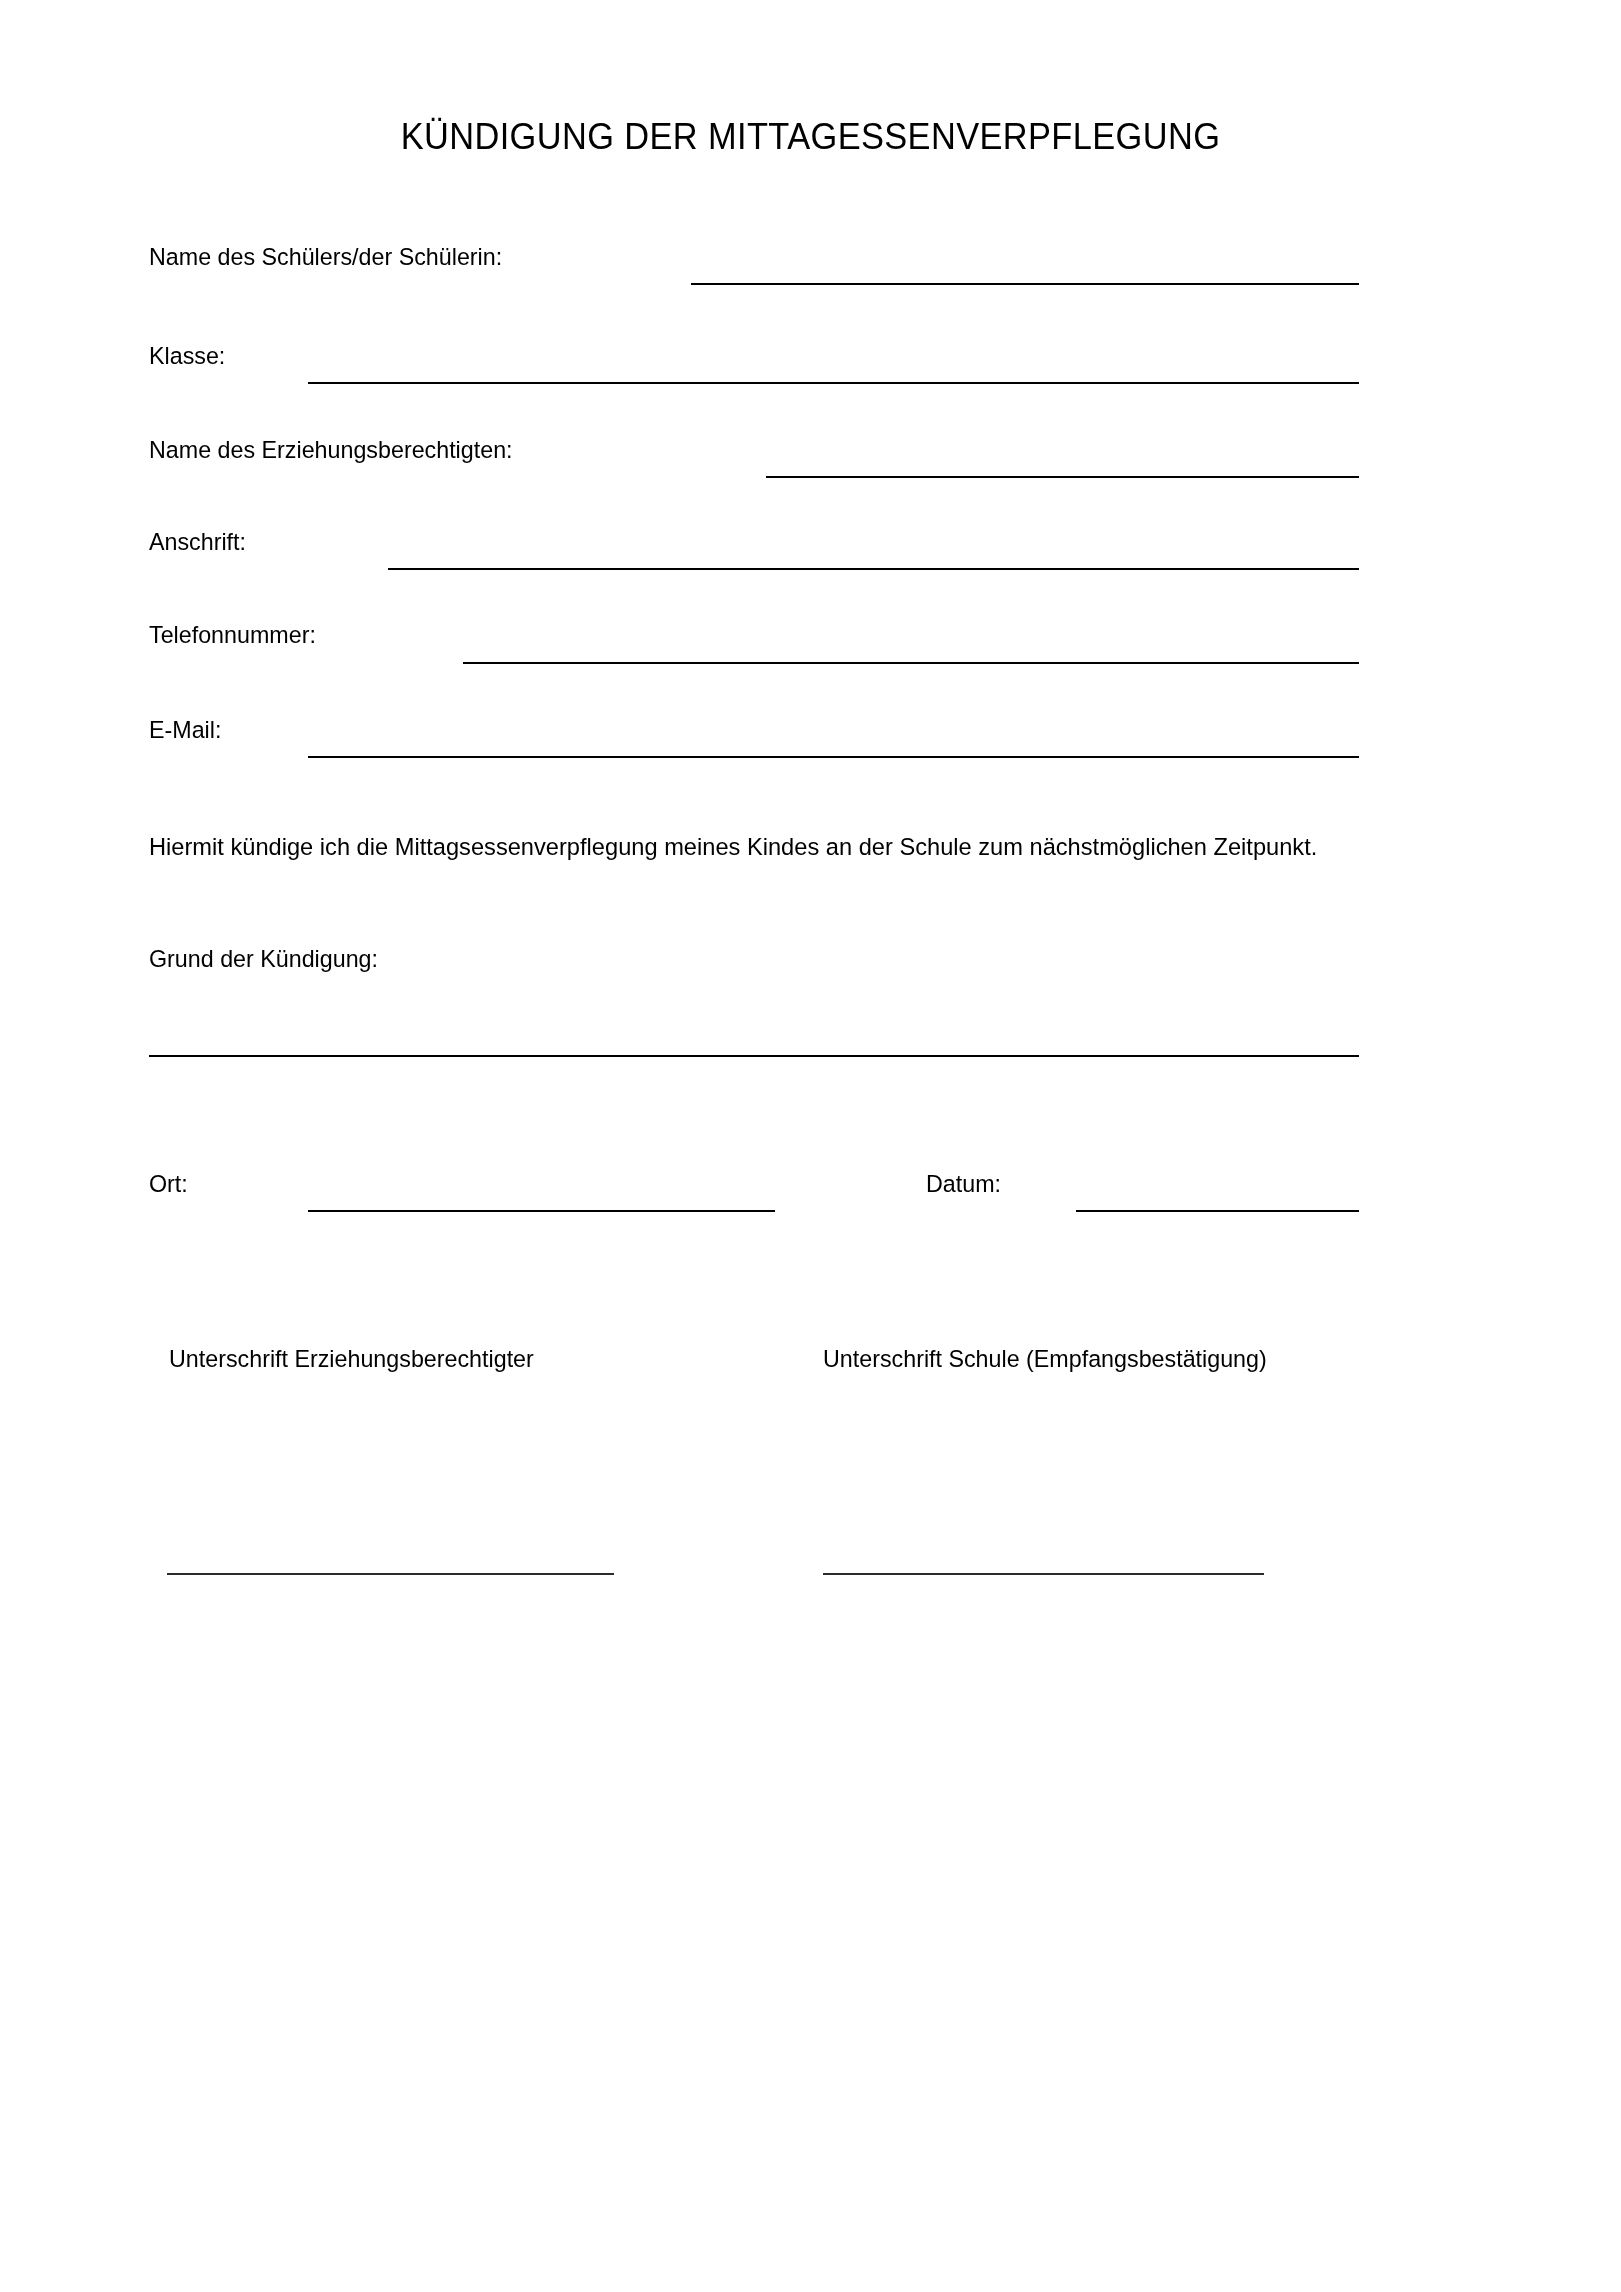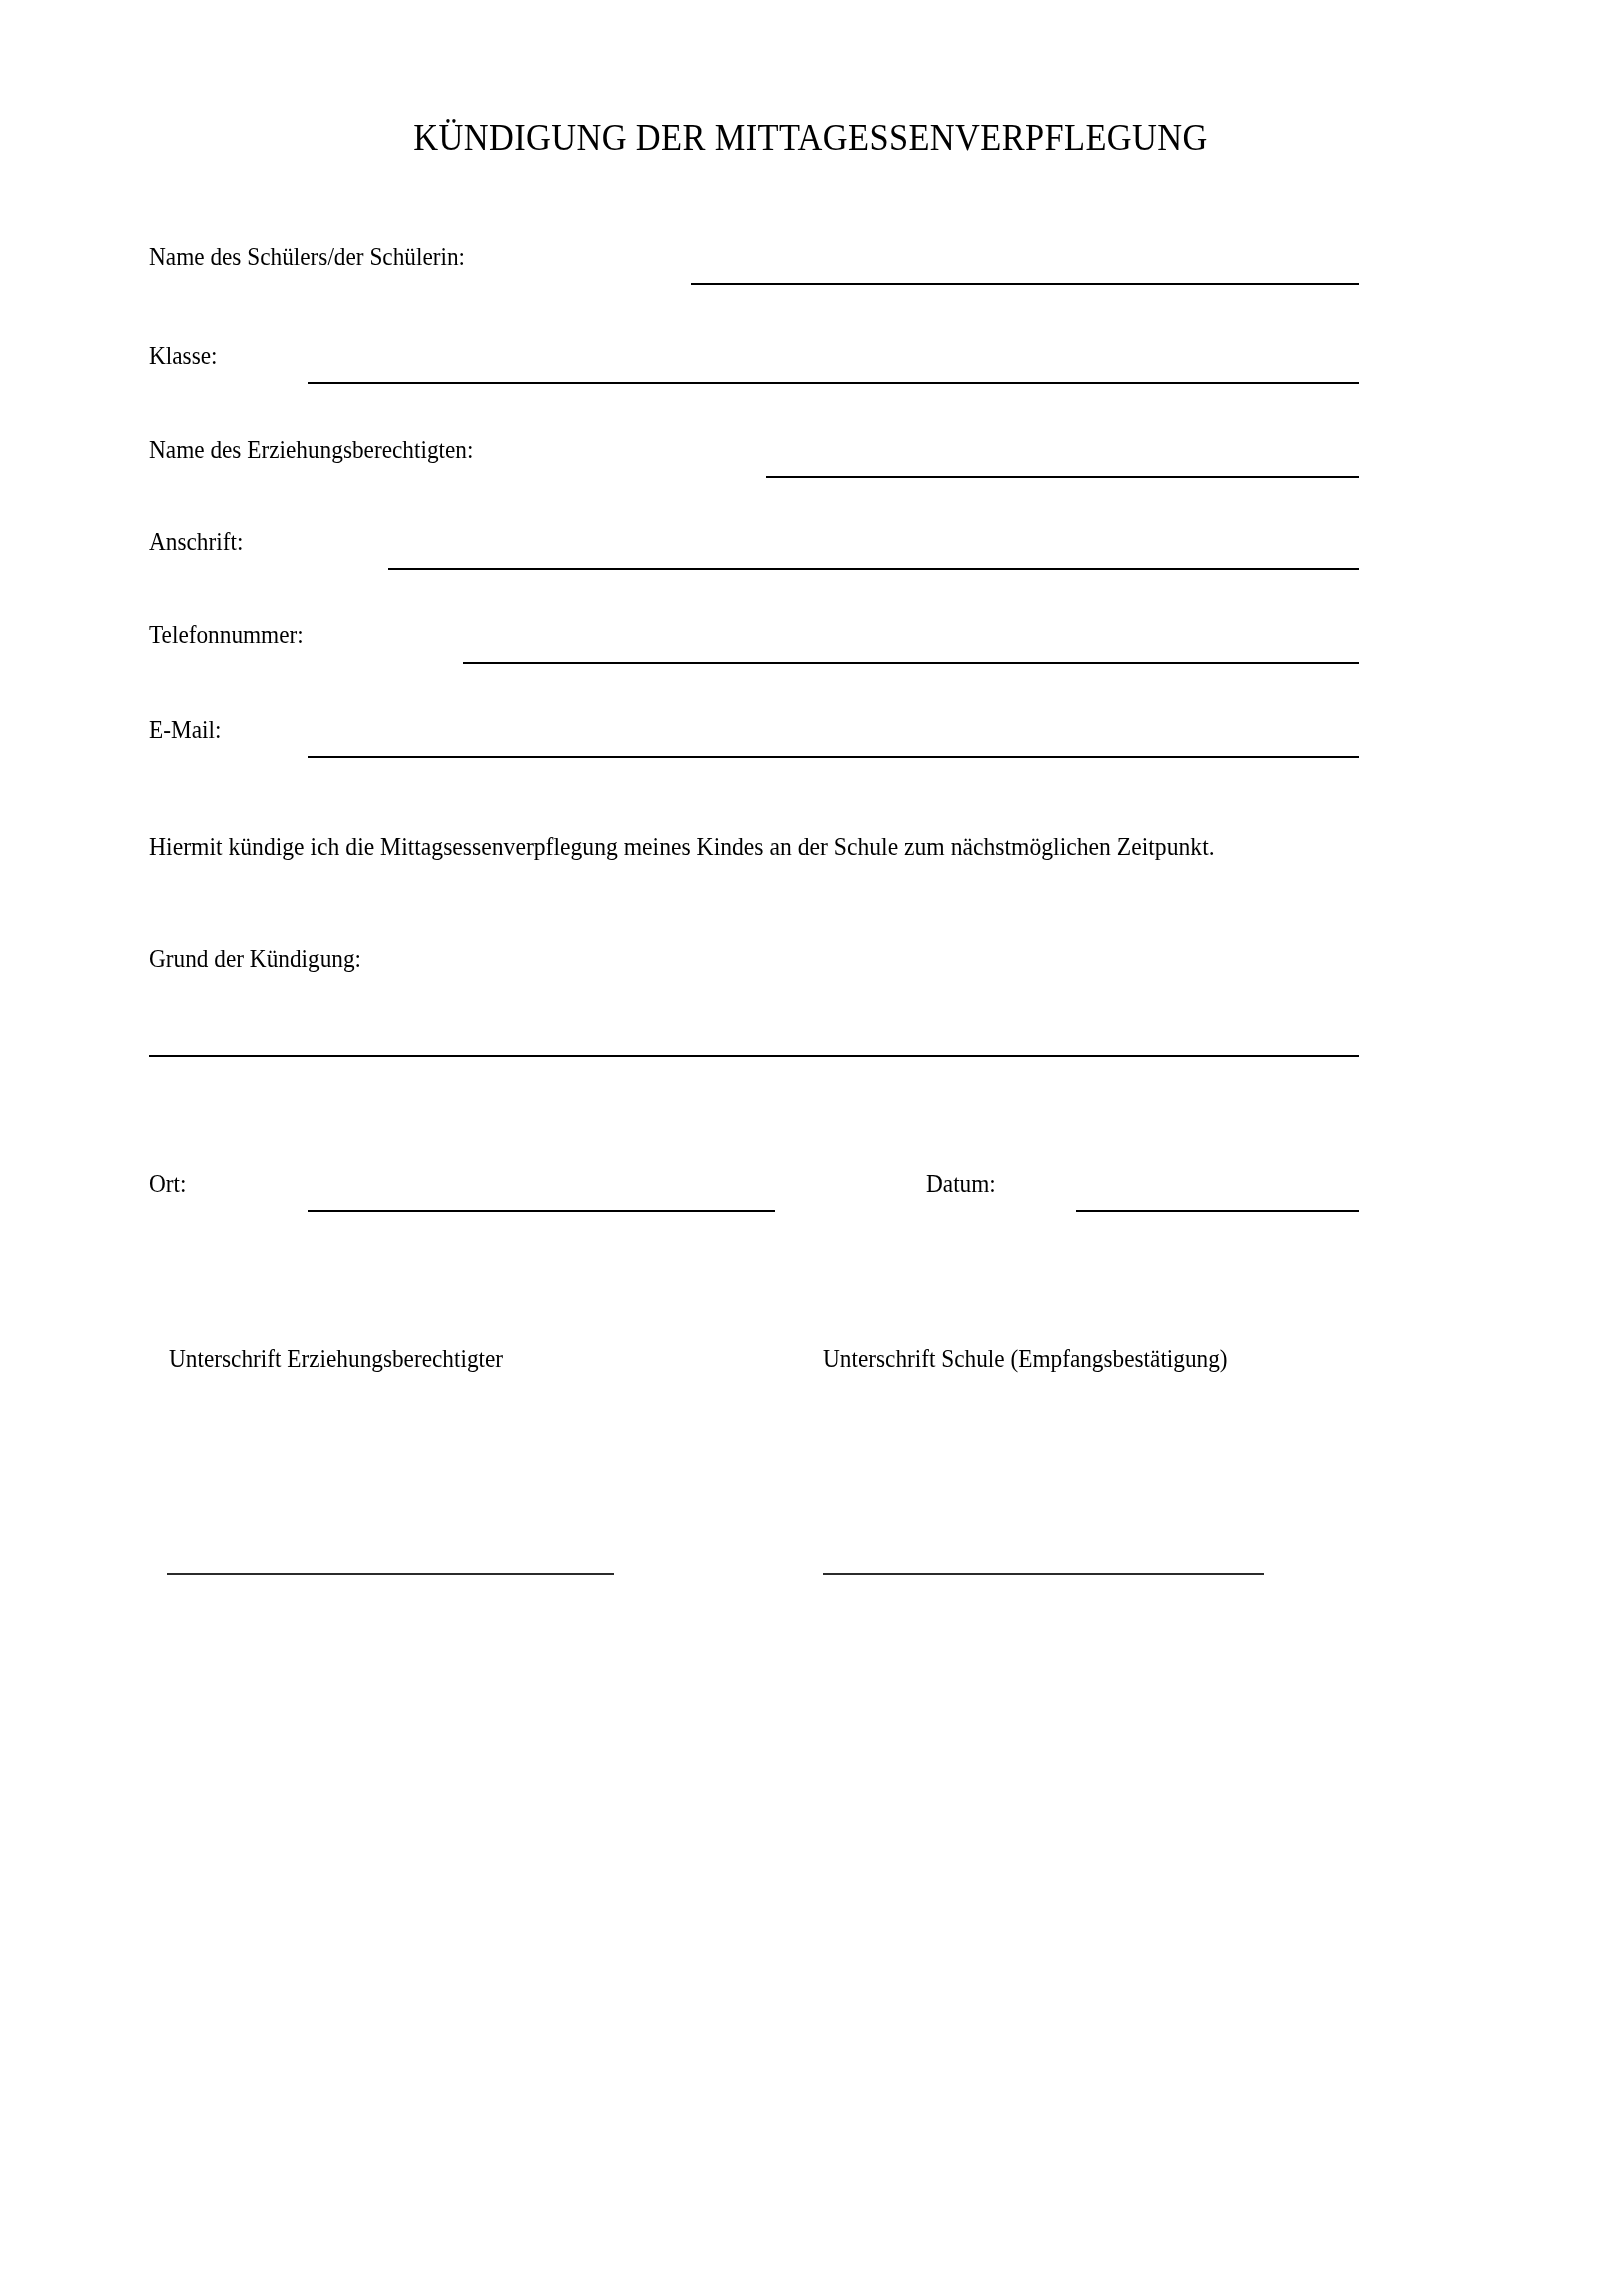--- a/index.html
+++ b/index.html
@@ -15,21 +15,20 @@
     -webkit-font-smoothing: antialiased;
   }
 
   .page {
     position: relative;
     width: 1359px;
     height: 2293px;
     background: #ffffff;
     overflow: hidden;
     box-sizing: border-box;
-    font-family: Liberation Serif, serif;
   }
 
   
   .doc-title {
     position: absolute;
     left: 0;
     top: 116px;
     width: 1621px;
     text-align: center;
     font-size: 37px;

